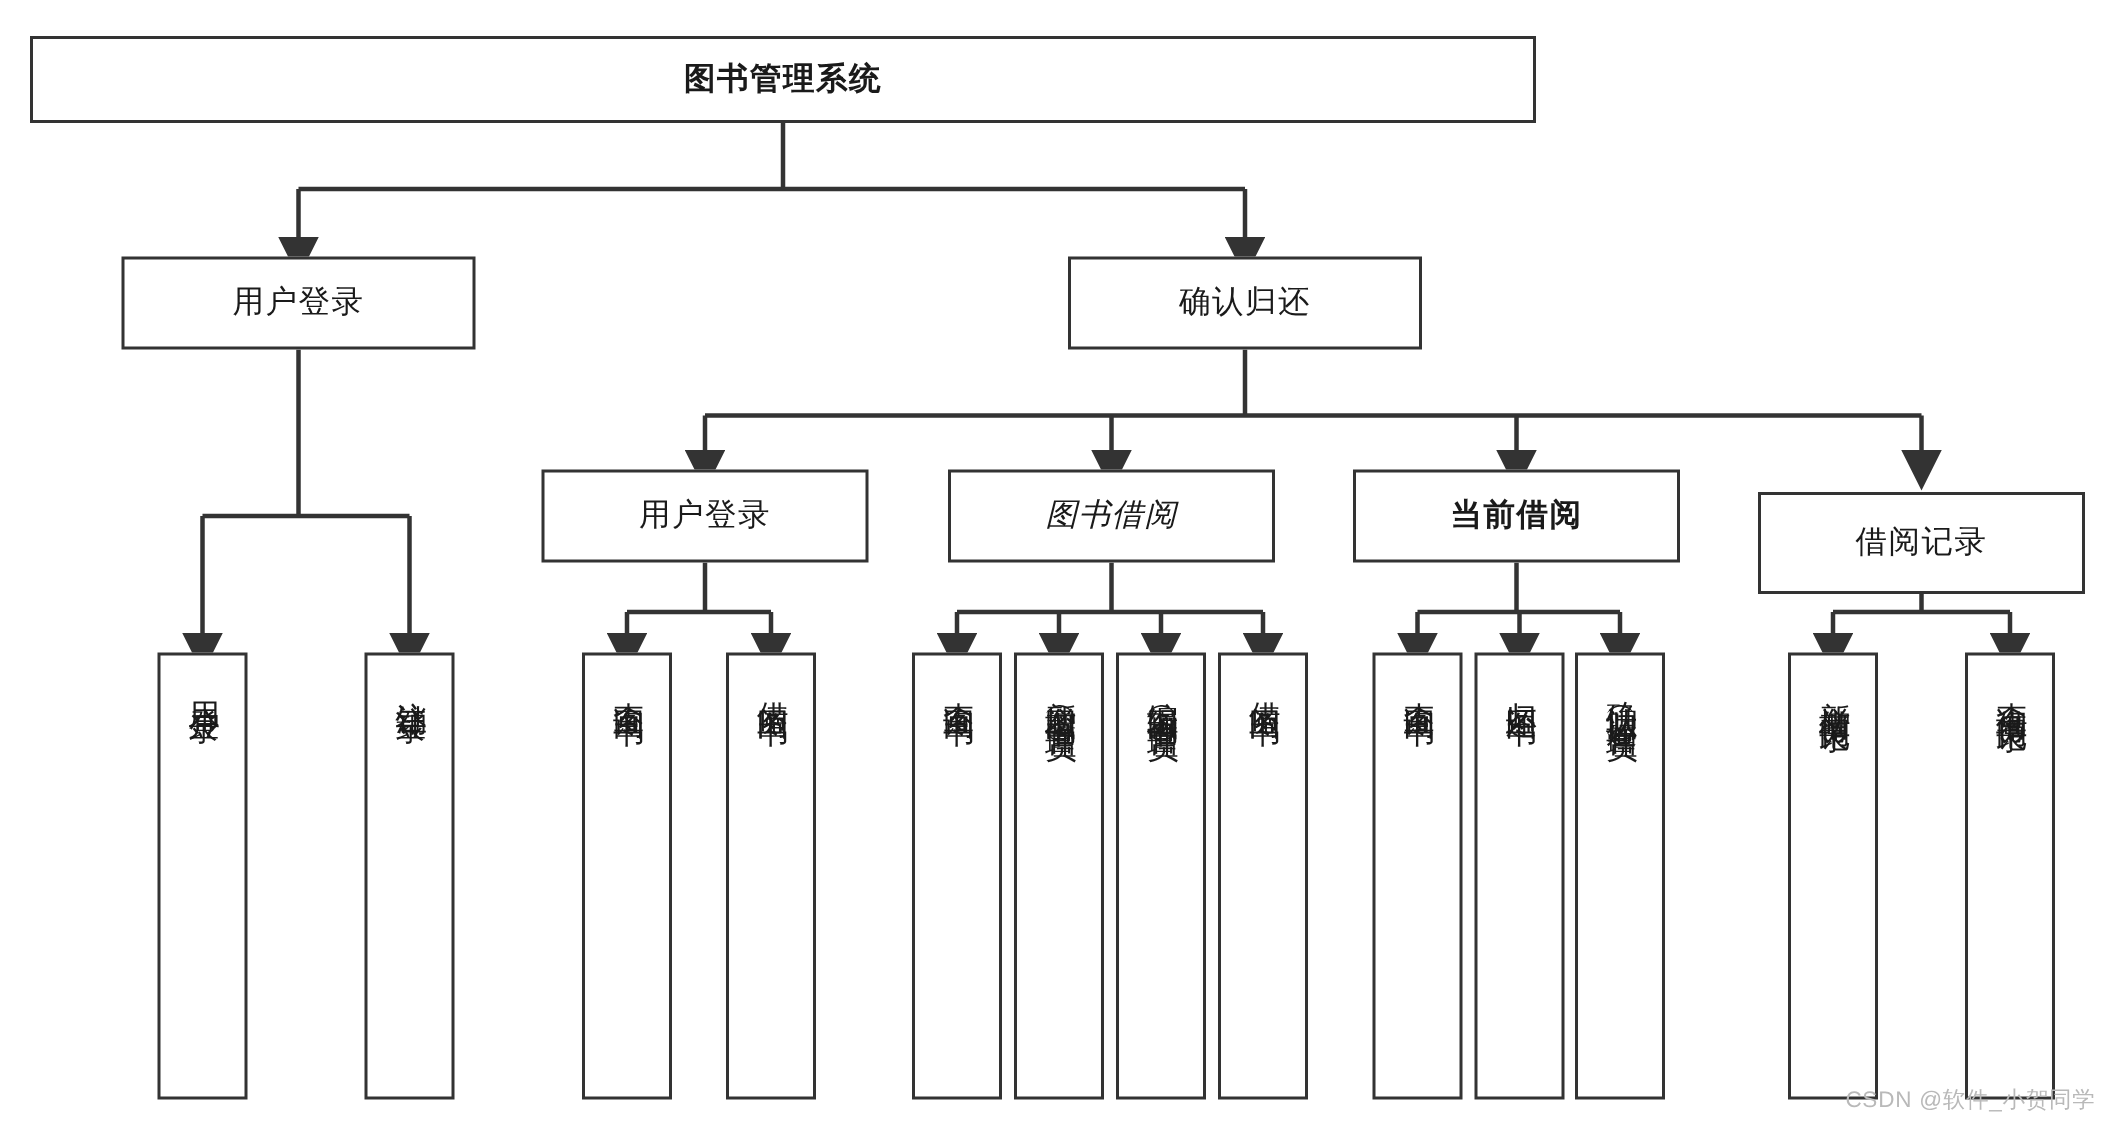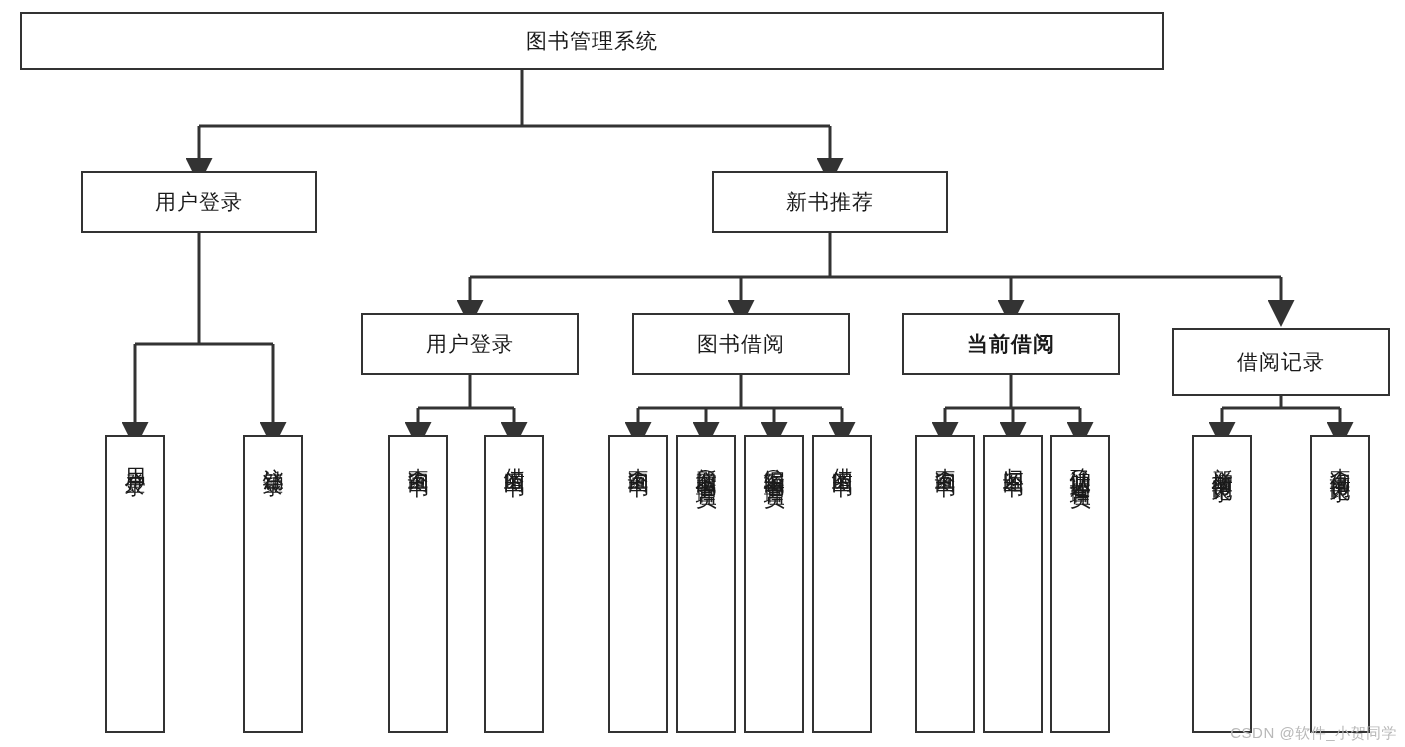--- a/index.html
+++ b/index.html
@@ -106,33 +106,33 @@
         <line x1="1013" y1="408" x2="1013" y2="425" marker-end="url(#arrowhead)"></line>
         <line x1="1080" y1="408" x2="1080" y2="425" marker-end="url(#arrowhead)"></line>
         <line x1="1281" y1="375" x2="1281" y2="408"></line>
         <line x1="1222" y1="408" x2="1340" y2="408"></line>
         <line x1="1222" y1="408" x2="1222" y2="425" marker-end="url(#arrowhead)"></line>
         <line x1="1340" y1="408" x2="1340" y2="425" marker-end="url(#arrowhead)"></line>
       </g>
   </svg>
 
   <div id="node-layer">
-      <div class="node" style="left: 20px; top: 12px; width: 1144px; height: 58px;">
+      <div class="node" style="left: 20px; top: 24px; width: 1004px; height: 58px; font-weight: bold;">
         <span class="label">图书管理系统</span>
       </div>
       <div class="node" style="left: 81px; top: 171px; width: 236px; height: 62px;">
         <span class="label">用户登录</span>
       </div>
       <div class="node" style="left: 712px; top: 171px; width: 236px; height: 62px;">
-        <span class="label">新书推荐</span>
+        <span class="label">确认归还</span>
       </div>
       <div class="node" style="left: 361px; top: 313px; width: 218px; height: 62px;">
         <span class="label">用户登录</span>
       </div>
-      <div class="node" style="left: 632px; top: 313px; width: 218px; height: 62px;">
+      <div class="node" style="left: 632px; top: 313px; width: 218px; height: 62px; font-style: italic;">
         <span class="label">图书借阅</span>
       </div>
       <div class="node" style="left: 902px; top: 313px; width: 218px; height: 62px; font-weight: bold;">
         <span class="label">当前借阅</span>
       </div>
       <div class="node" style="left: 1172px; top: 328px; width: 218px; height: 68px;">
         <span class="label">借阅记录</span>
       </div>
       <div class="node vertical" style="left: 105px; top: 435px; width: 60px; height: 298px;">
         <span class="label">用户登录</span>

